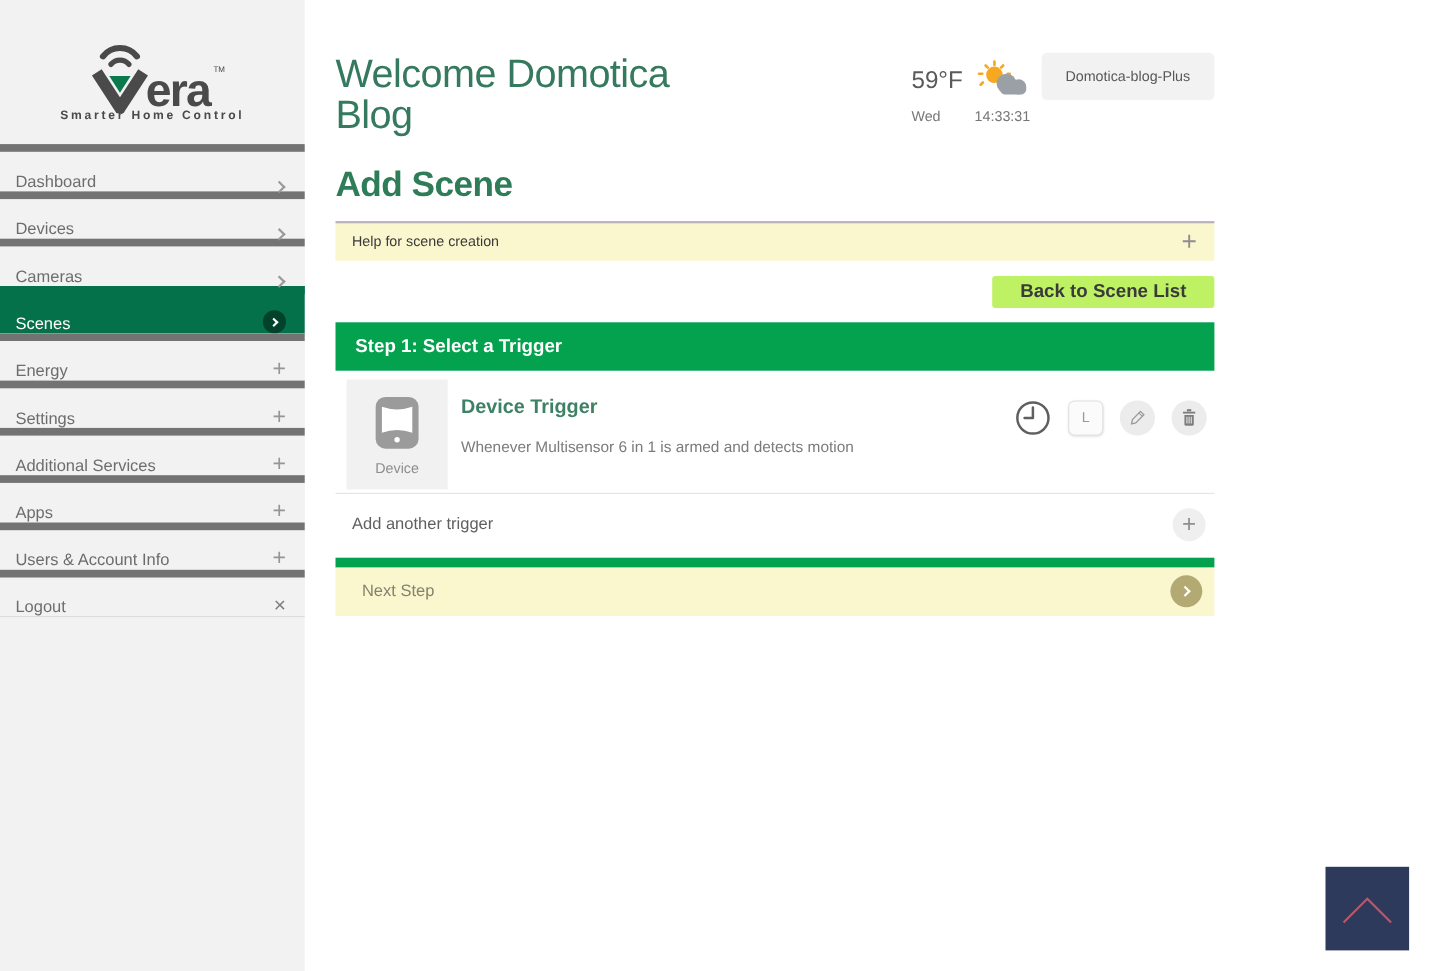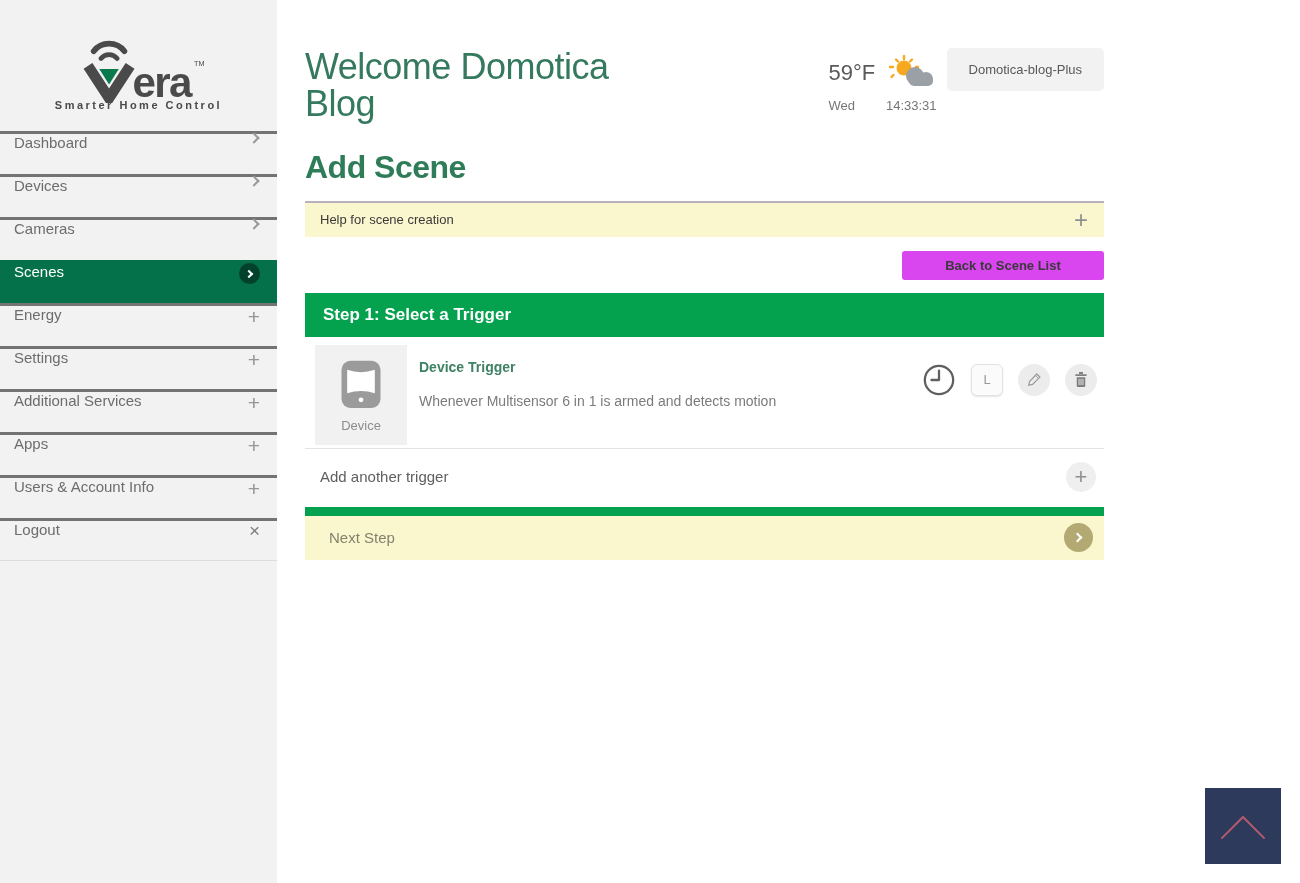--- a/index.html
+++ b/index.html
@@ -11,22 +11,22 @@
     position:relative;
     overflow:hidden;
   }
   .app { display:flex; width:100%; height:100%; }
 
   
   .sidebar { width:277px; flex-shrink:0; background:#f2f2f2; }
   .logo-wrap { height:131px; display:flex; flex-direction:column; align-items:center; justify-content:center; padding-top:14px; }
   .logo-tagline { font-size:11px; font-weight:bold; color:#4a4a4a; letter-spacing:2.5px; margin-top:-4px; }
   .nav .item {
-    height:43px; display:flex; align-items:flex-start; justify-content:space-between;
-    padding:0 17px 0 14px; border-top:3px solid #737373;
+    height:43px; display:flex; align-items:flex-end; justify-content:space-between;
+    padding:0 17px 0 14px; border-top:7px solid #737373;
     color:#6d6d6d; font-size:15px; cursor:pointer; background:#f2f2f2;
   }
   .nav .item:last-child { border-bottom:1px solid #ddd; }
   .nav .item.active { background:#04714a; color:#ffffff; border-top-color:#04714a; }
   .chev { width:8px; height:8px; border-top:2px solid #9a9a9a; border-right:2px solid #9a9a9a; transform:rotate(45deg); margin-right:2px; }
   .trail-plus::before { content:"+"; font-size:21px; color:#969696; line-height:1; }
   .trail-close::before { content:"×"; font-size:19px; color:#7d7d7d; line-height:1; }
   .chev-circle { width:21px; height:21px; border-radius:50%; background:rgba(0,0,0,0.42); display:flex; align-items:center; justify-content:center; }
   .chev-circle .chev { width:6px; height:6px; border-color:#fff; margin:0 2px 0 0; }
 
@@ -43,29 +43,29 @@
   .weather-sub { display:flex; justify-content:space-between; font-size:13px; color:#767676; margin-top:6px; }
   .controller-btn { background:#f2f2f2; border:none; border-radius:5px; height:43px; padding:0 22px; font-size:13px; color:#585858; font-family:inherit; cursor:pointer; }
 
   .page-title { margin:26px 0 15px 0; font-size:32px; font-weight:700; color:#2e7d58; letter-spacing:-0.5px; }
 
   .help-bar { background:#faf6ce; border-top:2px solid #b9b2ba; height:36px; display:flex; align-items:center; justify-content:space-between; padding:0 16px 0 15px; cursor:pointer; }
   .help-label { font-size:13px; color:#3a3a3a; }
   .icon-plus-plain::before { content:"+"; font-size:24px; font-weight:400; color:#8f8f8f; line-height:1; }
 
   .back-row { display:flex; justify-content:flex-end; margin:14px 0 13px 0; }
-  .back-btn { width:202px; height:29px; background:#d946ef; border:none; border-radius:3px; font-size:13px; font-weight:bold; color:#3a3a3a; font-family:inherit; cursor:pointer; }
+  .back-btn { width:202px; height:29px; background:#bef264; border:none; border-radius:3px; font-size:17px; font-weight:bold; color:#3a3a3a; font-family:inherit; cursor:pointer; }
 
   .step-bar { height:44px; background:#04a14f; color:#ffffff; display:flex; align-items:center; padding-left:18px; font-size:17px;font-weight:bold; }
 
   .trigger-row { display:flex; align-items:flex-start; border-bottom:1px solid #e3e3e3; padding:8px 0 3px 10px; }
   .device-box { width:92px; height:100px; background:#f1f1f1; display:flex; flex-direction:column; align-items:center; justify-content:center; gap:3px; }
   .device-label { font-size:13px; color:#8d8d8d; }
   .trigger-info { margin-left:12px; padding-top:14px; flex:1; }
-  .trigger-name { color:#3e8164; font-size:14px; font-weight:bold; cursor:pointer; }
+  .trigger-name { color:#3e8164; font-size:18px; font-weight:bold; cursor:pointer; }
   .trigger-desc { color:#7b7b7b; font-size:14px; margin-top:18px; }
   .trigger-actions { display:flex; align-items:center; gap:15px; margin-top:18px; padding-right:7px; }
   .action-clock { width:34px; height:34px; background:transparent; border:none; padding:0; cursor:pointer; }
   .action-l { width:32px; height:32px; border:1px solid #e2e2e2; border-radius:6px; background:#fbfbfb; box-shadow:0 1px 2px rgba(0,0,0,0.10); color:#9a9a9a; font-size:13px; display:flex; align-items:center; justify-content:center; cursor:pointer; font-family:inherit; }
   .action-circle { width:32px; height:32px; border-radius:50%; background:#ececec; border:none; display:flex; align-items:center; justify-content:center; cursor:pointer; padding:0; }
 
   .add-trigger-row { display:flex; align-items:center; justify-content:space-between; padding:13px 8px 13px 15px; cursor:pointer; }
   .add-trigger-label { font-size:15px; color:#5f5f5f; }
   .plus-circle { width:30px; height:30px; border-radius:50%; background:#efefef; border:none; display:flex; align-items:center; justify-content:center; cursor:pointer; }
   .plus-circle::before { content:"+"; font-size:22px; color:#8f8f8f; line-height:1; }

